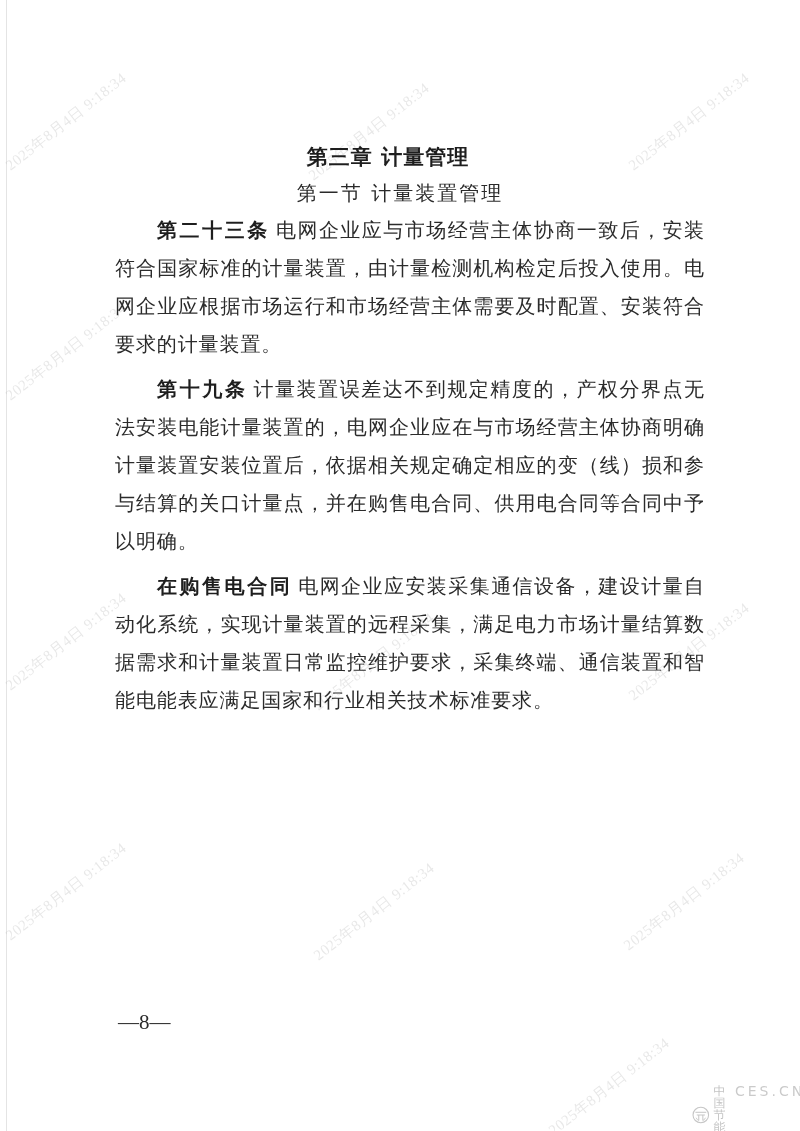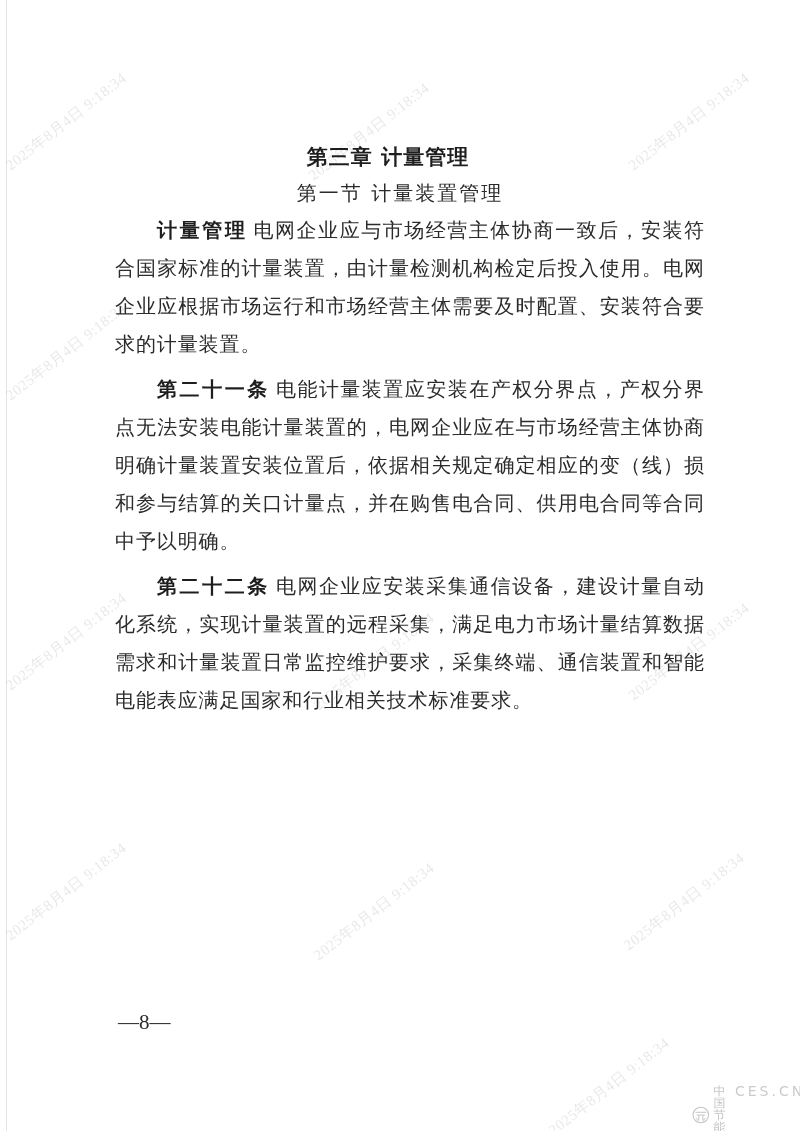--- a/index.html
+++ b/index.html
@@ -132,27 +132,27 @@
 <div class="watermark" style="left:2px; top:930px;">2025年8月4日 9:18:34</div>
 <div class="watermark" style="left:310px; top:950px;">2025年8月4日 9:18:34</div>
 <div class="watermark" style="left:620px; top:940px;">2025年8月4日 9:18:34</div>
 <div class="watermark" style="left:545px; top:1125px;">2025年8月4日 9:18:34</div>
 
 <div class="chapter-title">第三章 计量管理</div>
 <div class="section-title">第一节 计量装置管理</div>
 
 <div class="body-text">
   <p class="article">
-    <span class="article-num">计量管理</span><span>电网企业应与市场经营主体协商一致后，安装符合国家标准的计量装置，由计量检测机构检定后投入使用。电网企业应根据市场运行和市场经营主体需要及时配置、安装符合要求的计量装置。</span>
+    <span class="article-num">第二十三条</span><span>电网企业应与市场经营主体协商一致后，安装符合国家标准的计量装置，由计量检测机构检定后投入使用。电网企业应根据市场运行和市场经营主体需要及时配置、安装符合要求的计量装置。</span>
   </p>
   <p class="article">
-    <span class="article-num">第二十一条</span><span>电能计量装置应安装在产权分界点，产权分界点无法安装电能计量装置的，电网企业应在与市场经营主体协商明确计量装置安装位置后，依据相关规定确定相应的变（线）损和参与结算的关口计量点，并在购售电合同、供用电合同等合同中予以明确。</span>
+    <span class="article-num">第十九条</span><span>计量装置误差达不到规定精度的，产权分界点无法安装电能计量装置的，电网企业应在与市场经营主体协商明确计量装置安装位置后，依据相关规定确定相应的变（线）损和参与结算的关口计量点，并在购售电合同、供用电合同等合同中予以明确。</span>
   </p>
   <p class="article">
-    <span class="article-num">第二十二条</span><span>电网企业应安装采集通信设备，建设计量自动化系统，实现计量装置的远程采集，满足电力市场计量结算数据需求和计量装置日常监控维护要求，采集终端、通信装置和智能电能表应满足国家和行业相关技术标准要求。</span>
+    <span class="article-num">在购售电合同</span><span>电网企业应安装采集通信设备，建设计量自动化系统，实现计量装置的远程采集，满足电力市场计量结算数据需求和计量装置日常监控维护要求，采集终端、通信装置和智能电能表应满足国家和行业相关技术标准要求。</span>
   </p>
 </div>
 
 <div class="page-number">—8—</div>
 
 <div class="site-logo">
   <svg class="site-logo-mark" viewBox="0 0 26 26">
     <circle cx="13" cy="13" r="11.5" fill="none" stroke="#a0a0a0" stroke-width="1.6"></circle>
     <path d="M5 9 H21" stroke="#a0a0a0" stroke-width="1.5"></path>
     <path d="M7 13 H19" stroke="#a0a0a0" stroke-width="1.5"></path>

